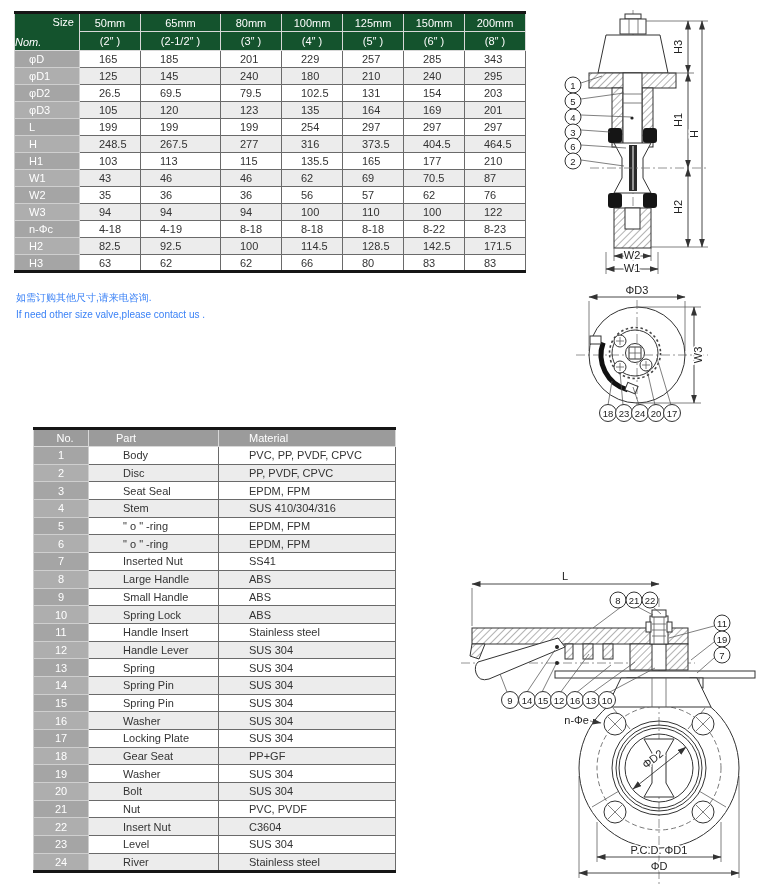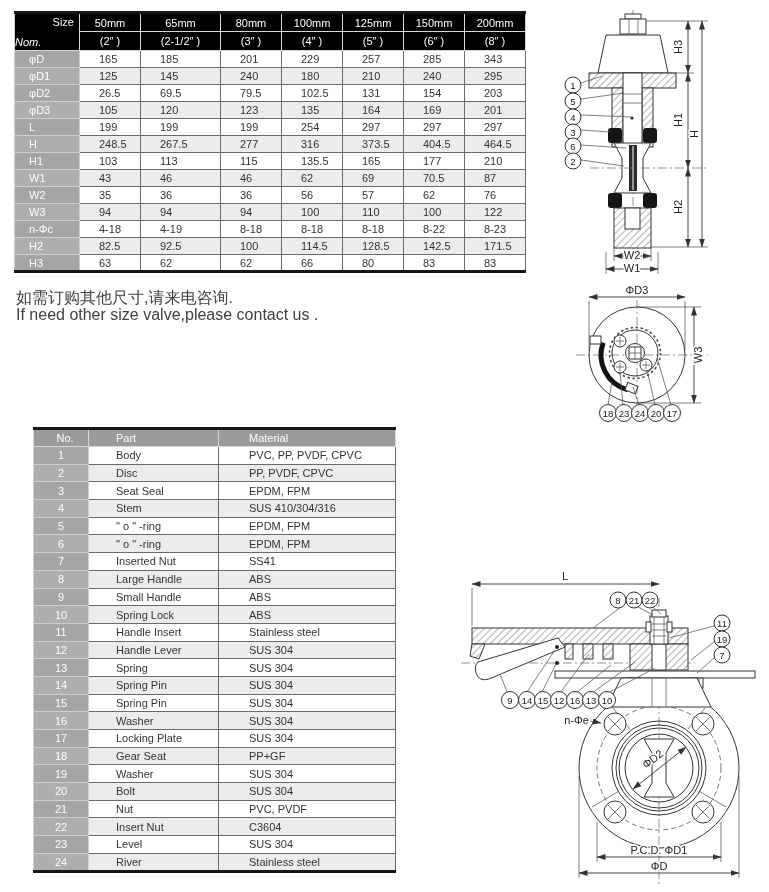--- a/index.html
+++ b/index.html
@@ -5,51 +5,51 @@
   html,body{margin:0;padding:0;background:#fff;}
   .page{position:relative;width:769px;height:892px;background:#ffffff;
         font-family:"Liberation Sans",sans-serif;color:#222;overflow:hidden;}
 
   
   table{border-collapse:collapse;table-layout:fixed;}
   .dim-table{position:absolute;left:14px;top:11px;
              border-top:3px solid #161616;border-bottom:3px solid #161616;
              border-left:1px solid #4a4a4a;border-right:1px solid #4a4a4a;}
   .dim-table th,.dim-table td{font-size:11px;font-weight:normal;padding:0;box-sizing:border-box;}
-  .dim-table thead th{background:#000000;color:#fff;border:1px solid #d8d8d8;
+  .dim-table thead th{background:#14532d;color:#fff;border:1px solid #d8d8d8;
                       text-align:center;height:19px;}
   .dim-table tbody th{background:#a5a5a5;color:#fff;border:1px solid #cfcfcf;
                       text-align:left;padding-left:14px;height:17px;}
   .dim-table tbody td{border:1px solid #6a6a6a;text-align:left;padding-left:19px;
                       height:17px;color:#333;background:#fff;}
   .dim-table tbody tr:nth-child(even) td{background:#ececec;}
   .dim-table tbody tr:nth-child(even) th{background:#aeaeae;}
   .corner{position:relative;width:65px;background-color:#9b9b9b;
           background-image:linear-gradient(to bottom right,
             rgba(0,0,0,0) calc(50% - 1px),#5d5d5d calc(50% - 1px),
             #5d5d5d calc(50% + 1px),rgba(0,0,0,0) calc(50% + 1px));}
   .corner .sz{position:absolute;top:2px;right:5px;}
   .corner .nm{position:absolute;bottom:2px;left:0;font-style:italic;}
 
   
-  .note{position:absolute;left:16px;top:289px;font-size:16px;line-height:17px;color:#404040;}
+  .note{position:absolute;left:16px;top:289px;font-size:10px;line-height:17px;color:#3b82f6;}
 
   
   .parts-table{position:absolute;left:33px;top:427px;
                border-top:3px solid #161616;border-bottom:3px solid #161616;
                border-left:1px solid #4a4a4a;border-right:1px solid #4a4a4a;}
   .parts-table th,.parts-table td{font-size:11px;font-weight:normal;padding:0;box-sizing:border-box;}
   .parts-table thead th{background:#9b9b9b;color:#fff;border:1px solid #d8d8d8;height:18px;}
   .parts-table thead th:nth-child(1){width:55px;text-align:center;padding-left:8px;}
   .parts-table thead th:nth-child(2){width:130px;text-align:left;padding-left:27px;}
   .parts-table thead th:nth-child(3){width:177px;text-align:left;padding-left:30px;margin-left:34px;}
   .parts-table tbody th{background:#a5a5a5;color:#fff;border:1px solid #cfcfcf;
                         width:55px;text-align:center;height:17.7px;}
   .parts-table tbody td{border:1px solid #6a6a6a;color:#333;background:#fff;height:17.7px;}
-  .parts-table tbody td:nth-child(2){padding-left:27px;}
+  .parts-table tbody td:nth-child(2){padding-left:34px;}
   .parts-table tbody td:nth-child(3){padding-left:30px;}
   .parts-table tbody tr:nth-child(even) td{background:#ececec;}
   .parts-table tbody tr:nth-child(even) th{background:#aeaeae;}
 
   
   .diag{position:absolute;}
   .diag .ln{stroke:#333;stroke-width:1;fill:none;}
   .diag .thin{stroke:#555;stroke-width:0.75;fill:none;}
   .diag .cl{stroke:#787878;stroke-width:0.8;fill:none;stroke-dasharray:9 3 2 3;}
   .diag .dimln{stroke:#333;stroke-width:0.9;fill:none;}

